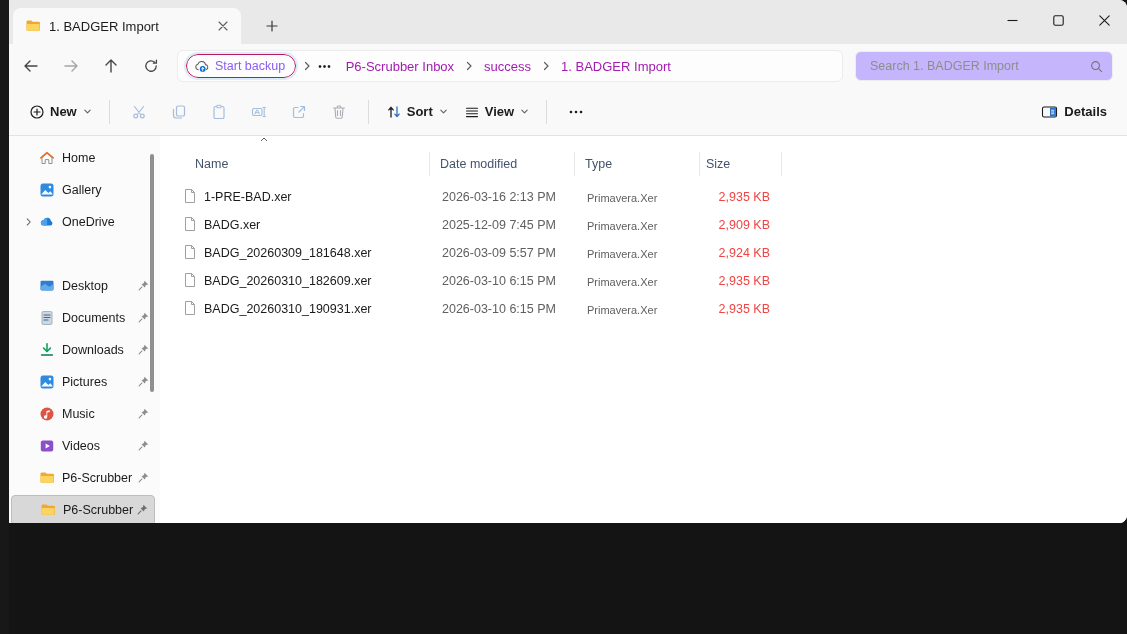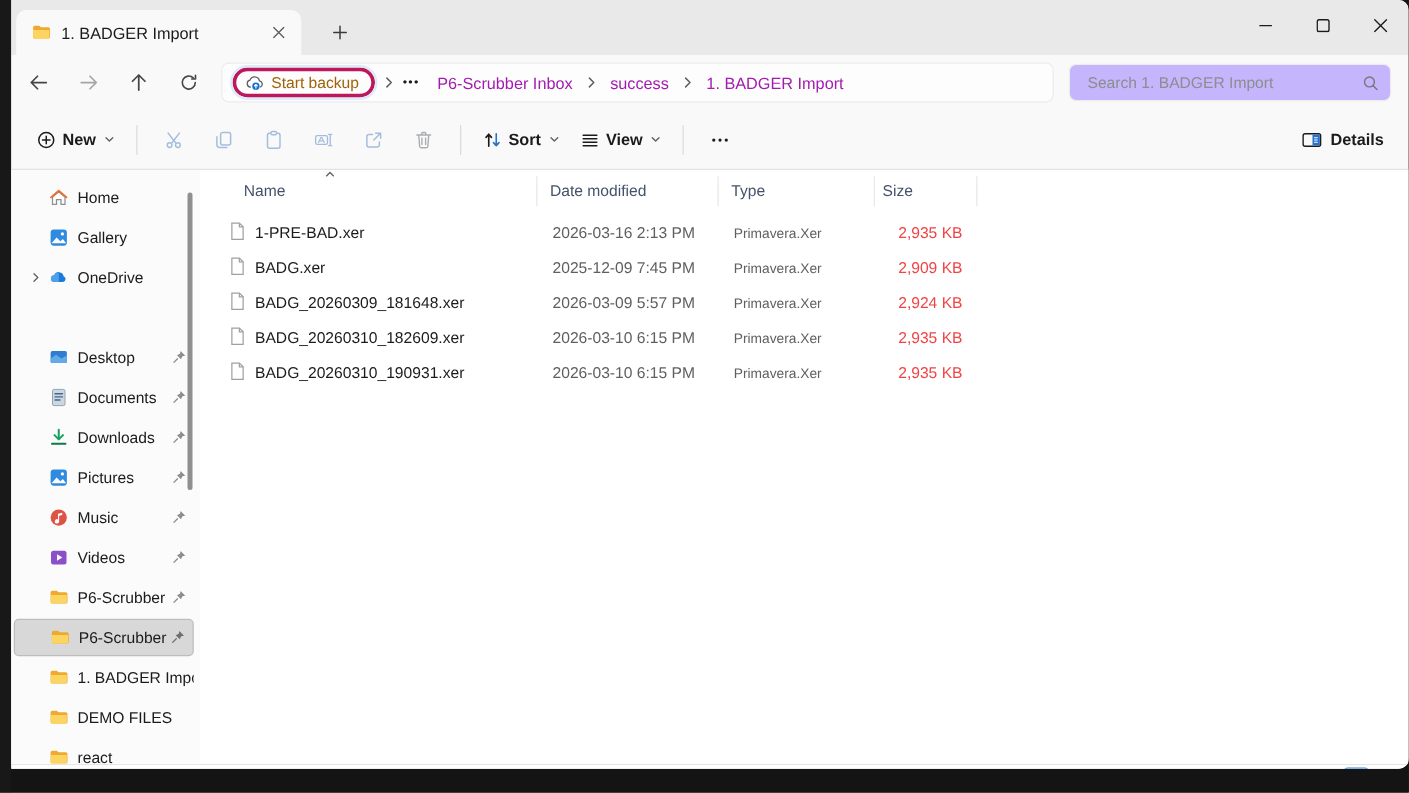--- a/index.html
+++ b/index.html
@@ -1,37 +1,37 @@
 <!DOCTYPE html>
 <html><head>
 <meta charset="utf-8">
 <style>
   html,body{margin:0;padding:0;background:#141414;font-family:"Liberation Sans","DejaVu Sans",sans-serif;}
   .screen{position:relative;width:1127px;height:634px;overflow:hidden;background:#141414;}
   .behind-strip{position:absolute;left:0;top:0;width:9px;height:634px;background:#181818;}
-  .window{position:absolute;left:9px;top:0;width:1118px;height:615px;background:#ffffff;
+  .window{position:absolute;left:9px;top:0;width:1118px;height:523px;background:#ffffff;
           border-top-right-radius:8px;border-bottom-right-radius:8px;overflow:hidden;}
   
   .tabbar{position:relative;height:44px;background:#e9e9e9;display:flex;align-items:flex-end;}
   .tab{margin-left:4px;width:228px;height:36px;background:#f9f9f9;border-radius:8px 8px 0 0;
        display:flex;align-items:center;padding:0 8px 0 12px;box-sizing:border-box;}
   .tab-title{flex:1;font-size:13px;color:#1b1b1b;margin-left:8px;white-space:nowrap;overflow:hidden;}
   .tab-close{width:20px;height:20px;display:flex;align-items:center;justify-content:center;border-radius:4px;color:#5f5f5f;}
   .newtab{width:26px;height:26px;margin:0 0 5px 18px;display:flex;align-items:center;justify-content:center;
           color:#3b3b3b;border-radius:4px;}
   .wincontrols{position:absolute;right:0;top:0;height:40px;display:flex;}
   .wc{width:46px;height:40px;display:flex;align-items:center;justify-content:center;color:#1b1b1b;}
   
   .addressrow{height:44px;background:#f9f9f9;display:flex;align-items:center;padding:0 14px 0 2px;box-sizing:border-box;}
   .navbtn{width:40px;height:32px;display:flex;align-items:center;justify-content:center;border-radius:4px;color:#464646;flex:none;}
   .navbtn.disabled{color:#a5a5a5;}
   .addrbar{flex:1;height:32px;background:#fdfdfd;border:1px solid #ececec;border-radius:6px;margin:0 12px 0 6px;
            display:flex;align-items:center;padding:0 8px;box-sizing:border-box;overflow:hidden;}
-  .startbackup{display:flex;align-items:center;gap:6px;height:24px;padding:0 10px 0 7px;border:3px solid #be185d;
-               outline:2px solid #dcebf9;border-radius:13px;background:#fdfdfd;font-size:12.5px;color:#a16207;flex:none;text-align:right;}
+  .startbackup{display:flex;align-items:center;gap:6px;height:24px;padding:0 10px 0 7px;border:1px solid #be185d;
+               outline:2px solid #dcebf9;border-radius:13px;background:#fdfdfd;font-size:12.5px;color:#8b5cf6;flex:none;text-align:right;}
   .bc-chev{color:#5f5f5f;margin:0 7px;display:flex;align-items:center;flex:none;}
   .bc-ellipsis{font-size:10px;color:#1b1b1b;letter-spacing:1px;flex:none;}
   .bc-item{font-size:13px;color:#a21caf;white-space:nowrap;flex:none;padding:3px 4px;border-radius:4px;}
   .searchbox{width:258px;height:30px;background:#c4b5fd;border:1px solid #ededed;border-radius:6px;flex:none;
              display:flex;align-items:center;padding:0 8px 0 12px;box-sizing:border-box;}
   .searchbox input{flex:1;border:none;outline:none;background:transparent;font-size:12.5px;color:#1b1b1b;
                    font-family:"Liberation Sans","DejaVu Sans",sans-serif;}
   .searchbox input::placeholder{color:#8d8d8d;}
   
   .toolbar{height:48px;background:#f9f9f9;border-bottom:1px solid #e3e3e3;display:flex;align-items:center;
@@ -51,21 +51,21 @@
   .sb-item.selected{background:#d8d8d8;border:1px solid #bdbdbd;}
   .sb-chev{width:22px;display:flex;align-items:center;justify-content:center;color:#5f5f5f;flex:none;}
   .sb-ico{width:16px;height:16px;flex:none;display:flex;margin-right:7px;}
   .sb-label{font-size:12.5px;color:#1b1b1b;white-space:nowrap;overflow:hidden;flex:1;}
   .sb-pin{width:14px;height:14px;flex:none;margin-right:4px;display:flex;}
   .sb-gap{height:32px;}
   .sb-scroll{position:absolute;right:6px;top:18px;width:4px;height:238px;background:#8f8f8f;border-radius:2px;}
   
   .filearea{position:relative;flex:1;background:#fff;overflow:hidden;}
   .sort-caret{position:absolute;left:100px;top:1px;}
-  .cols{display:flex;height:24px;margin-top:5px;align-items:flex-start;}
+  .cols{display:flex;height:24px;margin-top:16px;align-items:flex-start;}
   .col{font-size:12.5px;color:#44536b;box-sizing:border-box;border-right:1px solid #e8e8e8;height:24px;
        display:flex;align-items:center;}
   .col.c-name{width:270px;padding-left:35px;}
   .col.c-date{width:145px;padding-left:10px;}
   .col.c-type{width:125px;padding-left:10px;}
   .col.c-size{width:82px;padding-left:6px;}
   .frow{display:flex;height:28px;align-items:flex-end;padding-left:22px;box-sizing:border-box;}
   .f-ico{width:16px;height:16px;flex:none;display:flex;}
   .f-name{width:236px;margin-left:6px;font-size:12.5px;color:#1b1b1b;white-space:nowrap;overflow:hidden;flex:none;}
   .f-date{width:145px;font-size:12.5px;color:#5f5f5f;flex:none;padding-left:2px;box-sizing:border-box;}

